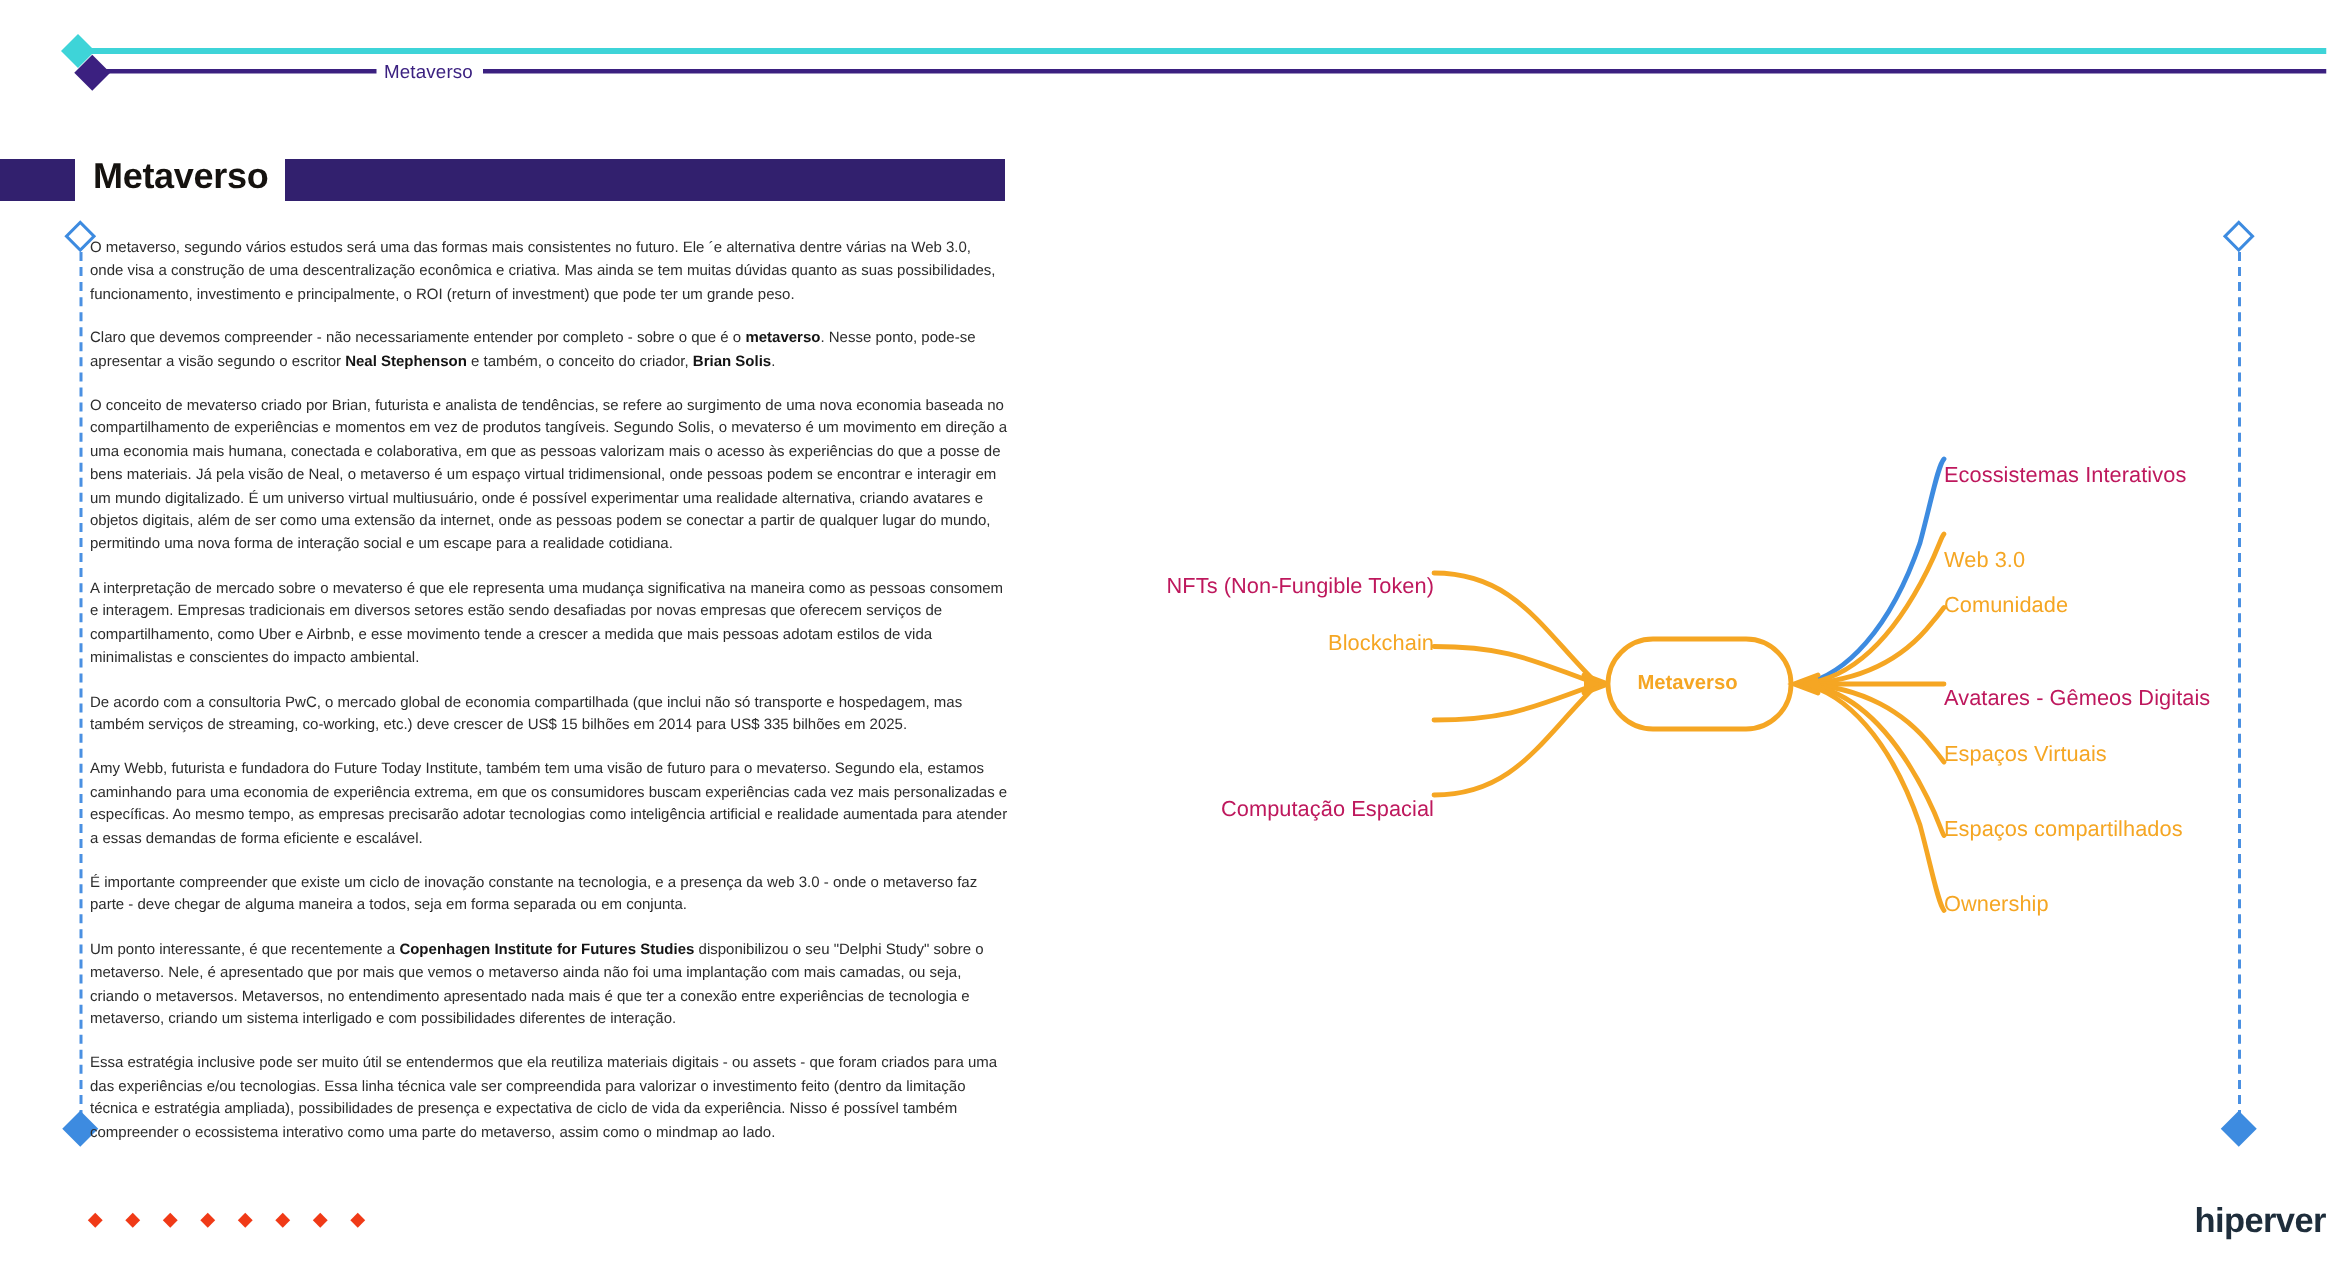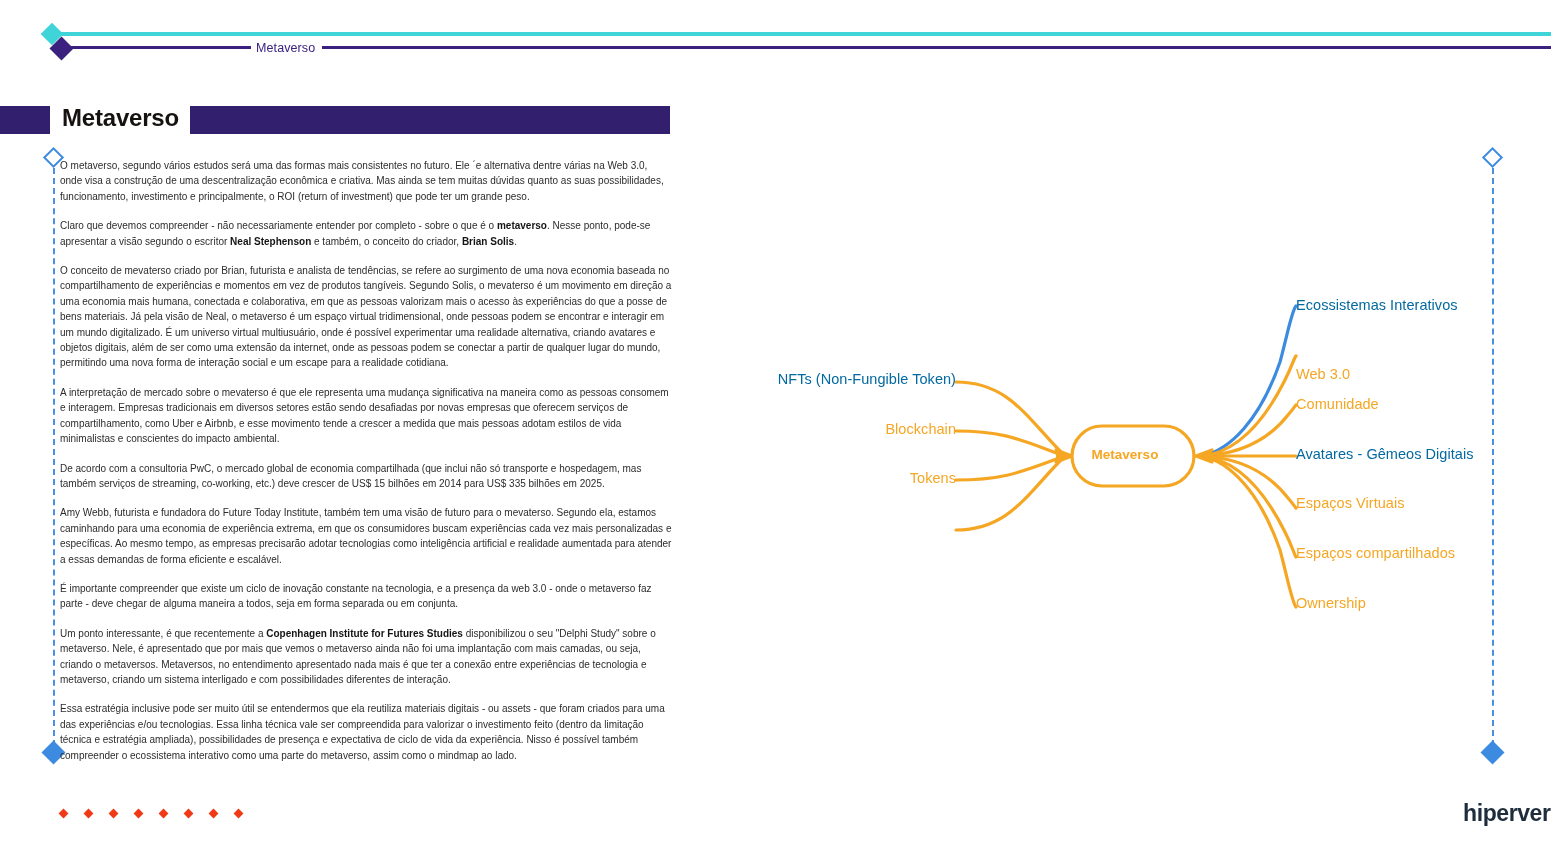--- a/index.html
+++ b/index.html
@@ -166,21 +166,21 @@
     color: #f5a623;
     white-space: nowrap;
   }
 
   .leaf {
     position: absolute;
     font-size: 14.5px;
     white-space: nowrap;
     letter-spacing: .05px;
   }
-  .leaf.blue   { color: #0369a1; }
+  .leaf.blue   { color: #be185d; margin-top: 12px; }
   .leaf.orange { color: #f5a623; }
   .leaf.r { text-align: left; }
   .leaf.l { text-align: right; padding-left: 32px; }
 
   
   .footer-dots {
     position: absolute;
     left: 60px;
     top: 810px;
     display: flex;
@@ -273,21 +273,21 @@
       <span class="fdot" style="background: rgb(240, 58, 23);"></span>
       <span class="fdot" style="background: rgb(240, 58, 23);"></span>
       <span class="fdot" style="background: rgb(240, 58, 23);"></span>
       <span class="fdot" style="background: rgb(240, 58, 23);"></span>
       <span class="fdot" style="background: rgb(240, 58, 23);"></span>
     </div>
   <div class="brand">hiperverso</div>
 
 <div class="leaf blue l" style="top: 371px; left: 0px; width: 956px;">NFTs (Non-Fungible Token)</div>
     <div class="leaf orange l" style="top: 421px; left: 0px; width: 956px;">Blockchain</div>
-    <div class="leaf orange l" style="top: 470px; left: 0px; width: 956px;">Tokens</div>
+    <div class="leaf blue l" style="top: 520px; left: 0px; width: 956px;">Computação Espacial</div>
     <div class="leaf blue r" style="top: 297px; left: 1296px;">Ecossistemas Interativos</div>
     <div class="leaf orange r" style="top: 346px; left: 1296px; margin-top: 20px;">Web 3.0</div>
     <div class="leaf orange r" style="top: 396px; left: 1296px;">Comunidade</div>
     <div class="leaf blue r" style="top: 446px; left: 1296px;">Avatares - Gêmeos Digitais</div>
     <div class="leaf orange r" style="top: 495px; left: 1296px;">Espaços Virtuais</div>
     <div class="leaf orange r" style="top: 545px; left: 1296px;">Espaços compartilhados</div>
     <div class="leaf orange r" style="top: 595px; left: 1296px;">Ownership</div>
   </div>
 
 </body></html>

